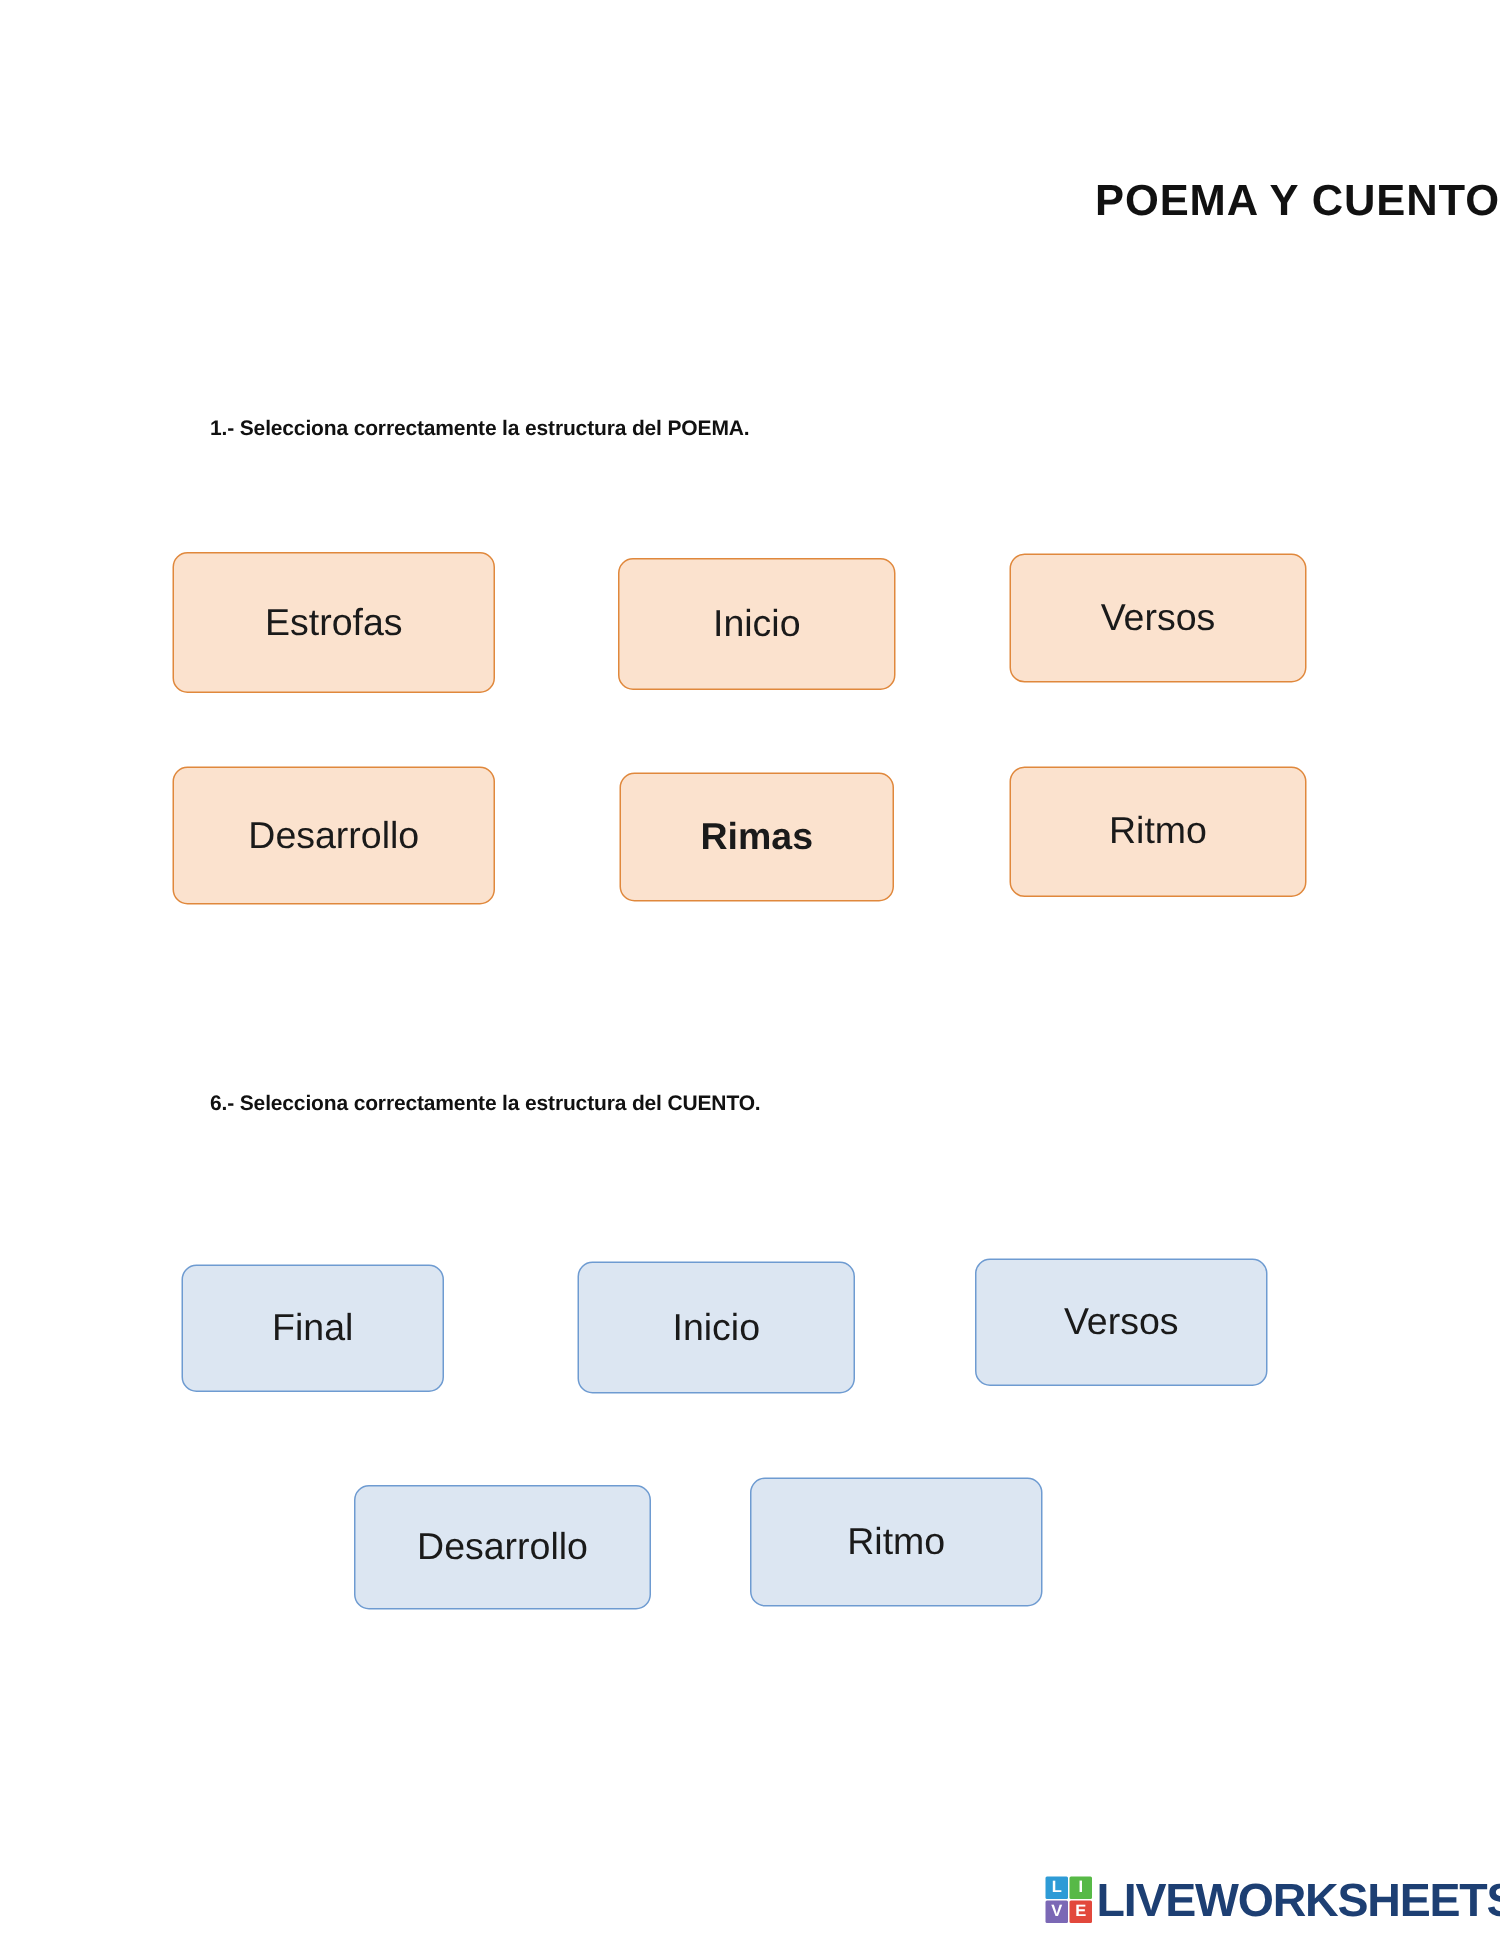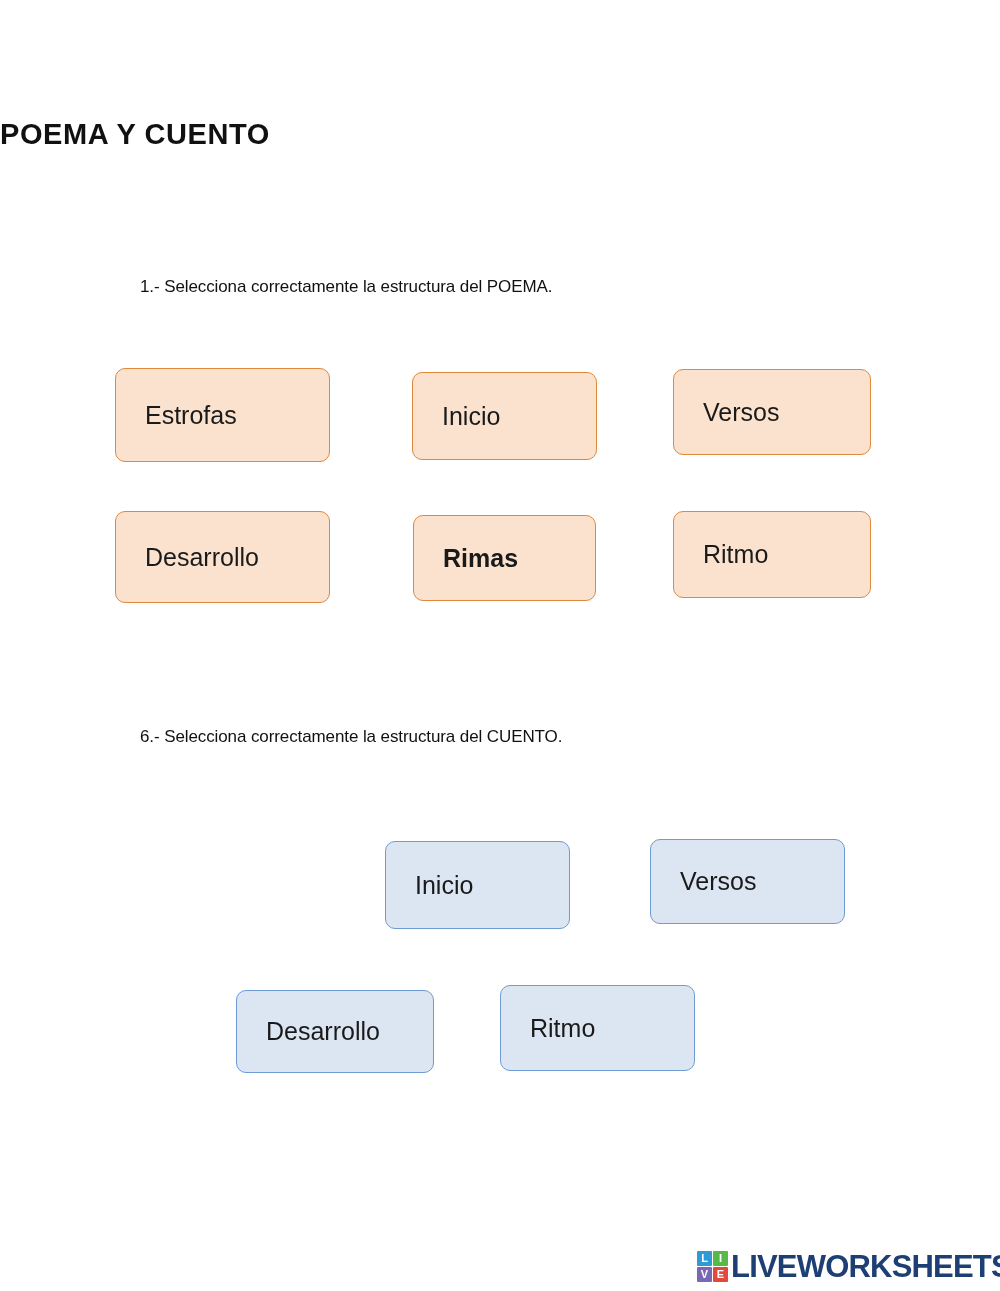--- a/index.html
+++ b/index.html
@@ -19,53 +19,52 @@
     background: #ffffff;
     overflow: hidden;
   }
 
   
   .worksheet-title {
     position: absolute;
     left: 0;
     top: 118px;
     width: 1000px;
-    text-align: left;
+    text-align: right;
     font-size: 29px;
     font-weight: bold;
     letter-spacing: 0.6px;
     color: #111111;
   }
 
   
   .question-text {
     position: absolute;
-    font-size: 17px;
-    font-weight: normal;
+    font-size: 14px;
+    font-weight: bold;
     color: #111111;
     letter-spacing: -0.1px;
     white-space: nowrap;
   }
   #q1-text { left: 140px; top: 277px; }
   #q2-text { left: 140px; top: 727px; }
 
   
   .option-box {
     position: absolute;
     box-sizing: border-box;
     display: flex;
     align-items: center;
-    justify-content: flex-start;
+    justify-content: center;
     border-radius: 10px;
     font-size: 25px;
     font-weight: normal;
     color: #1a1a1a;
     line-height: 1;
     user-select: none;
-    padding-left: 29px;
   }
   .option-box.orange {
     background: #fbe2ce;
     border: 1.6px solid #e0883c;
   }
   .option-box.blue {
     background: #dce6f2;
     border: 1.6px solid #6e9bd1;
   }
 
@@ -147,20 +146,23 @@
   </div>
   <div class="option-box orange" id="opt-rimas">
     <span>Rimas</span>
   </div>
   <div class="option-box orange" id="opt-ritmo-p">
     <span>Ritmo</span>
   </div>
 
   <div class="question-text" id="q2-text">6.- Selecciona correctamente la estructura del CUENTO.</div>
 
+  <div class="option-box blue" id="opt-final">
+    <span>Final</span>
+  </div>
   <div class="option-box blue" id="opt-inicio-c">
     <span>Inicio</span>
   </div>
   <div class="option-box blue" id="opt-versos-c">
     <span>Versos</span>
   </div>
   <div class="option-box blue" id="opt-desarrollo-c">
     <span>Desarrollo</span>
   </div>
   <div class="option-box blue" id="opt-ritmo-c">

